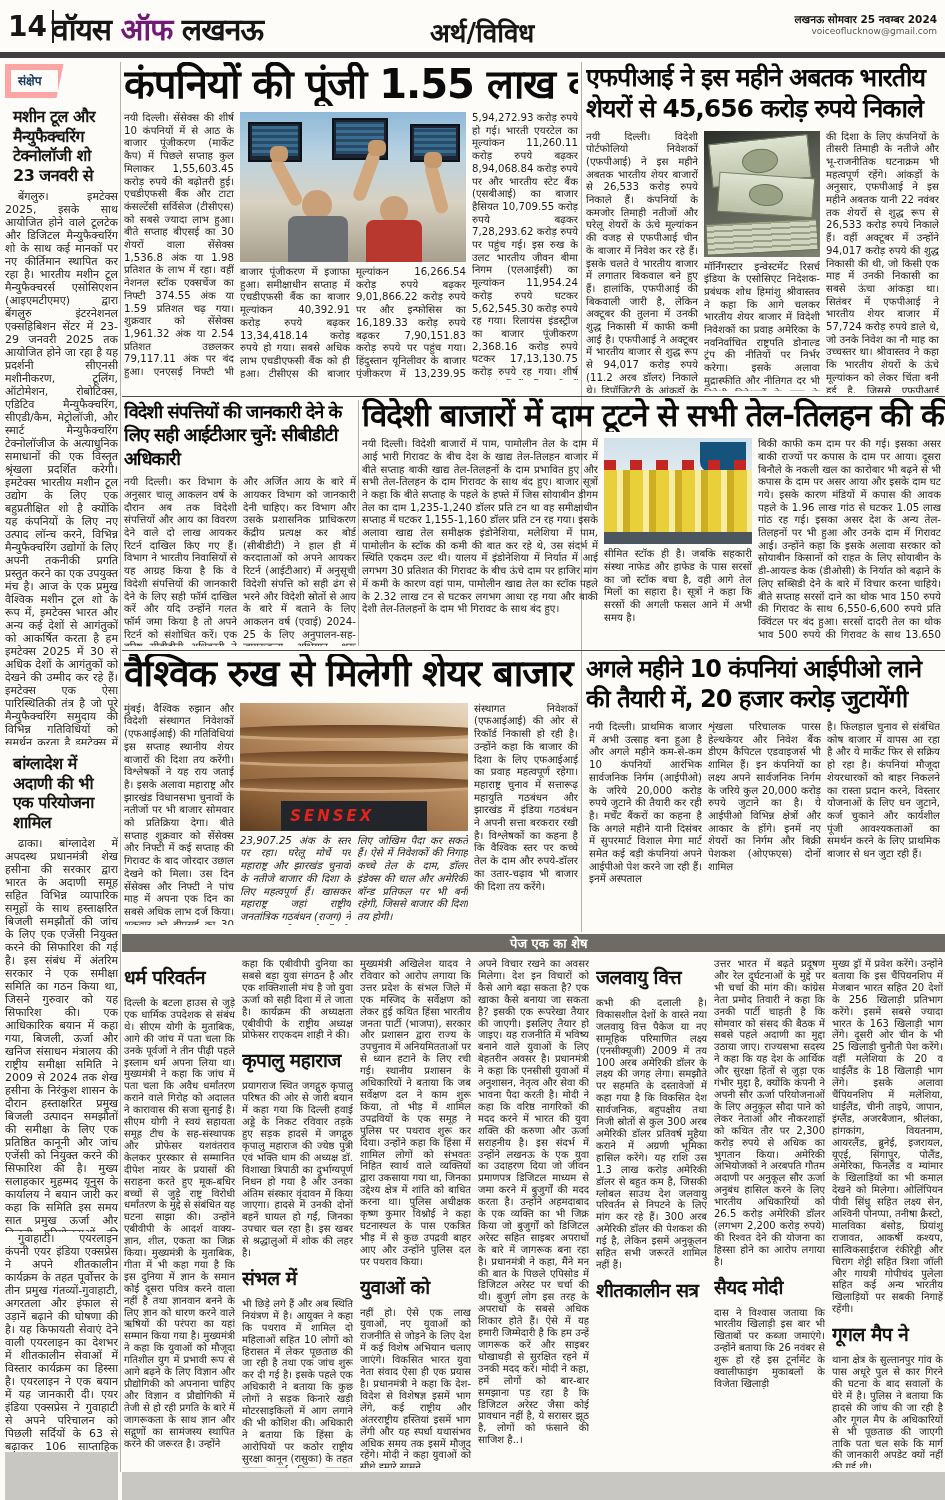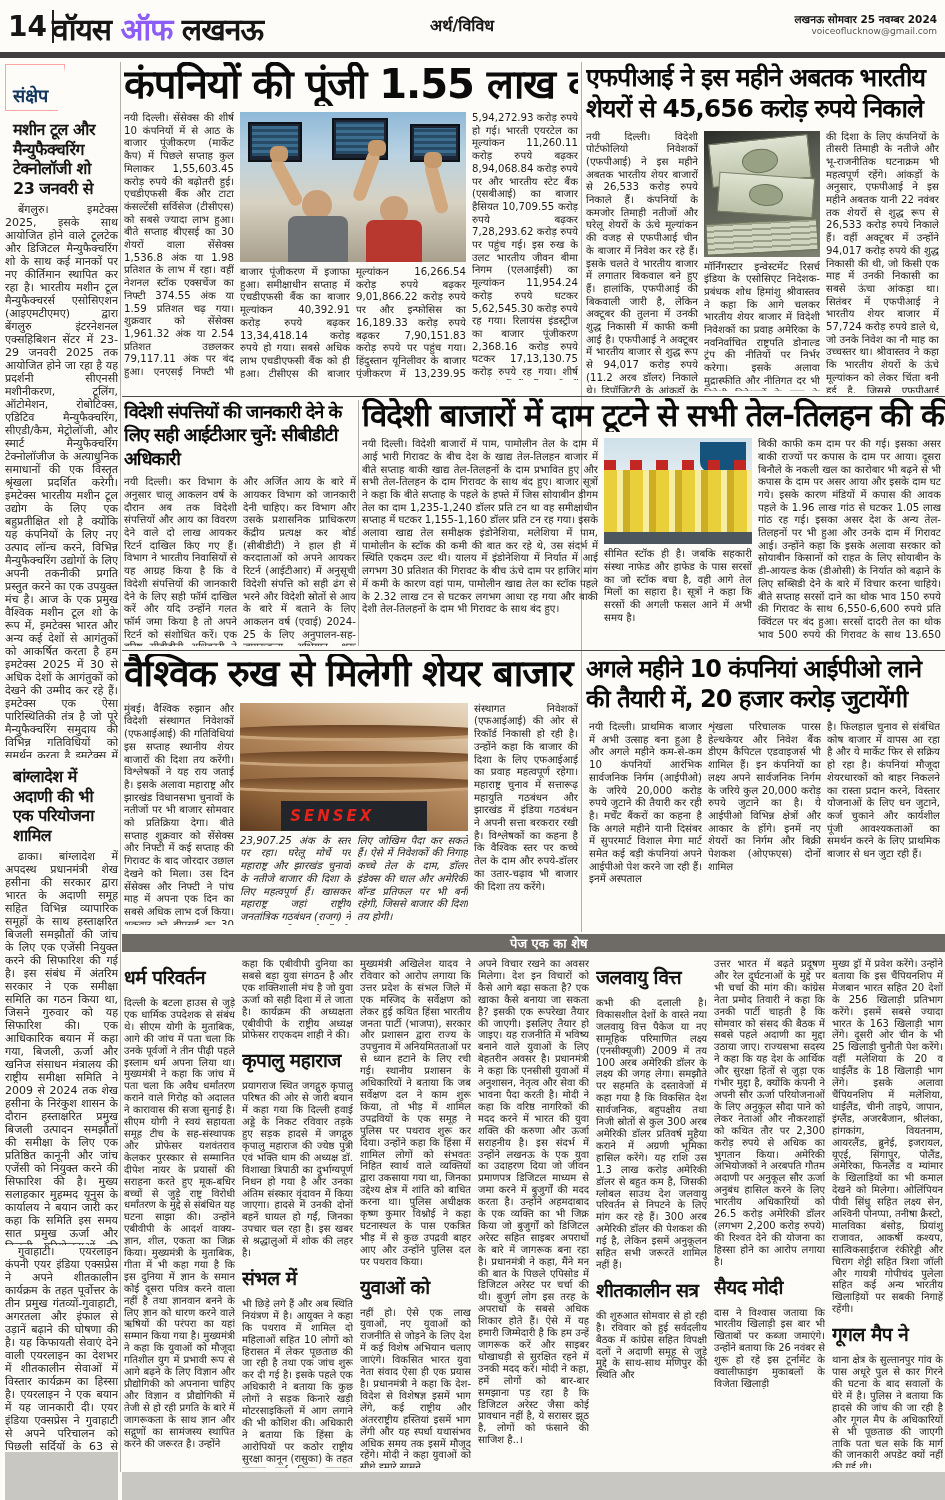--- a/index.html
+++ b/index.html
@@ -4,35 +4,35 @@
 <style>
   * { margin:0; padding:0; box-sizing:border-box; }
   html,body { width:945px; height:1500px; }
   body { position:relative; background:#fdfcf8; color:#161616;
          font-family:"DejaVu Sans", sans-serif; overflow:hidden; }
   .abs { position:absolute; }
 
   
   .pagenum { left:8px; top:10px; font-size:28px; font-weight:bold; border-right:2px solid #222; padding-right:5px; }
   .masthead { left:52px; top:8px; font-size:30px; font-weight:bold; letter-spacing:-1px; white-space:nowrap; }
-  .masthead .of { color:#8b5cf6; }
-  .section-label { left:430px; top:14px; font-size:16px; font-weight:bold; }
+  .masthead .of { color:#701a75; }
+  .section-label { left:430px; top:14px; font-size:26px; font-weight:bold; }
   .dateblock { right:8px; top:12px; text-align:right; }
   .dateline { font-size:10.5px; font-weight:bold; }
   .email { font-size:9px; color:#555; }
   .header-rule { left:0; top:52px; width:945px; height:6px; background:#3f3f3f; }
 
   
   .vrule { width:1px; background:#b3b0a8; }
   .hrule { height:1px; background:#4a4a4a; }
 
   
   .sidebar { left:5px; top:64px; width:113px; }
-  .brief-tag { display:inline-block; border:1px solid #fca5a5; color:#12365c; font-weight:bold;
-               font-size:18px; padding:18px 16px 3px 7px;
+  .brief-tag { display:inline-block; border:6px solid #fca5a5; color:#12365c; font-weight:bold;
+               font-size:12px; padding:2px 16px 3px 7px;
                clip-path:polygon(0 0,100% 0,88% 100%,0 100%); }
   .s-head { font-size:16px; font-weight:800; line-height:1.22; margin:9px 8px 5px; letter-spacing:-0.5px; }
   .s-body { font-size:11px; line-height:13px; text-align:justify; text-indent:13px; color:#222; }
   .gray-box { background:#c9c7c1; }
 
   
   .art { overflow:hidden; }
   .hl { font-weight:900; color:#0b0b0b; letter-spacing:-1px; line-height:1.1; }
   .hl-xl { font-size:40px; white-space:nowrap; overflow:hidden; }
   .hl-lg { font-size:31px; white-space:nowrap; overflow:hidden; }
@@ -248,21 +248,20 @@
     <div class="j-head">युवाओं को</div>
     <div class="j-body">नहीं हो। ऐसे एक लाख युवाओं, नए युवाओं को राजनीति से जोड़ने के लिए देश में कई विशेष अभियान चलाए जाएंगे। विकसित भारत युवा नेता संवाद ऐसा ही एक प्रयास है। प्रधानमंत्री ने कहा कि देश-विदेश से विशेषज्ञ इसमें भाग लेंगे, कई राष्ट्रीय और अंतरराष्ट्रीय हस्तियां इसमें भाग लेंगी और यह स्पर्धा यथासंभव अधिक समय तक इसमें मौजूद रहेंगे। मोदी ने कहा युवाओं को सीधे हमारे सामने</div>
   </div>
   <div class="j-col">
     <div class="j-body">अपने विचार रखने का अवसर मिलेगा। देश इन विचारों को कैसे आगे बढ़ा सकता है? एक खाका कैसे बनाया जा सकता है? इसकी एक रूपरेखा तैयार की जाएगी। इसलिए तैयार हो जाइए। यह राजनीति में भविष्य बनाने वाले युवाओं के लिए बेहतरीन अवसर है। प्रधानमंत्री ने कहा कि एनसीसी युवाओं में अनुशासन, नेतृत्व और सेवा की भावना पैदा करती है। मोदी ने कहा कि वरिष्ठ नागरिकों की मदद करने में भारत की युवा शक्ति की करुणा और ऊर्जा सराहनीय है। इस संदर्भ में उन्होंने लखनऊ के एक युवा का उदाहरण दिया जो जीवन प्रमाणपत्र डिजिटल माध्यम से जमा करने में बुजुर्गों की मदद करता है। उन्होंने अहमदाबाद के एक व्यक्ति का भी जिक्र किया जो बुजुर्गों को डिजिटल अरेस्ट सहित साइबर अपराधों के बारे में जागरूक बना रहा है। प्रधानमंत्री ने कहा, मैंने मन की बात के पिछले एपिसोड में डिजिटल अरेस्ट पर चर्चा की थी। बुजुर्ग लोग इस तरह के अपराधों के सबसे अधिक शिकार होते हैं। ऐसे में यह हमारी जिम्मेदारी है कि हम उन्हें जागरूक करें और साइबर धोखाधड़ी से सुरक्षित रहने में उनकी मदद करें। मोदी ने कहा, हमें लोगों को बार-बार समझाना पड़ रहा है कि डिजिटल अरेस्ट जैसा कोई प्रावधान नहीं है, ये सरासर झूठ है, लोगों को फंसाने की साजिश है..।</div>
   </div>
   <div class="j-col">
     <div class="j-head">जलवायु वित्त</div>
     <div class="j-body">कभी की दलाली है। विकासशील देशों के वास्ते नया जलवायु वित्त पैकेज या नए सामूहिक परिमाणित लक्ष्य (एनसीक्यूजी) 2009 में तय 100 अरब अमेरिकी डॉलर के लक्ष्य की जगह लेगा। समझौते पर सहमति के दस्तावेजों में कहा गया है कि विकसित देश सार्वजनिक, बहुपक्षीय तथा निजी स्रोतों से कुल 300 अरब अमेरिकी डॉलर प्रतिवर्ष मुहैया कराने में अग्रणी भूमिका हासिल करेंगे। यह राशि उस 1.3 लाख करोड़ अमेरिकी डॉलर से बहुत कम है, जिसकी ग्लोबल साउथ देश जलवायु परिवर्तन से निपटने के लिए मांग कर रहे हैं। 300 अरब अमेरिकी डॉलर की पेशकश की गई है, लेकिन इसमें अनुकूलन सहित सभी जरूरतें शामिल नहीं हैं।</div>
     <div class="j-head">शीतकालीन सत्र</div>
-    <div class="j-body">की शुरुआत सोमवार से हो रही है। रविवार को हुई सर्वदलीय बैठक में कांग्रेस सहित विपक्षी दलों ने अदाणी समूह से जुड़े मुद्दे के साथ-साथ मणिपुर की स्थिति और</div>
   </div>
   <div class="j-col">
     <div class="j-body">उत्तर भारत में बढ़ते प्रदूषण और रेल दुर्घटनाओं के मुद्दे पर भी चर्चा की मांग की। कांग्रेस नेता प्रमोद तिवारी ने कहा कि उनकी पार्टी चाहती है कि सोमवार को संसद की बैठक में सबसे पहले अदाणी का मुद्दा उठाया जाए। राज्यसभा सदस्य ने कहा कि यह देश के आर्थिक और सुरक्षा हितों से जुड़ा एक गंभीर मुद्दा है, क्योंकि कंपनी ने अपनी सौर ऊर्जा परियोजनाओं के लिए अनुकूल सौदा पाने को लेकर नेताओं और नौकरशाहों को कथित तौर पर 2,300 करोड़ रुपये से अधिक का भुगतान किया। अमेरिकी अभियोजकों ने अरबपति गौतम अदाणी पर अनुकूल सौर ऊर्जा अनुबंध हासिल करने के लिए भारतीय अधिकारियों को 26.5 करोड़ अमेरिकी डॉलर (लगभग 2,200 करोड़ रुपये) की रिश्वत देने की योजना का हिस्सा होने का आरोप लगाया है।</div>
     <div class="j-head">सैयद मोदी</div>
     <div class="j-body">दास ने विश्वास जताया कि भारतीय खिलाड़ी इस बार भी खिताबों पर कब्जा जमाएंगे। उन्होंने बताया कि 26 नवंबर से शुरू हो रहे इस टूर्नामेंट के क्वालीफाइंग मुकाबलों के विजेता खिलाड़ी</div>
   </div>
   <div class="j-col">
     <div class="j-body">मुख्य ड्रॉ में प्रवेश करेंगे। उन्होंने बताया कि इस चैंपियनशिप में मेजबान भारत सहित 20 देशों के 256 खिलाड़ी प्रतिभाग करेंगे। इसमें सबसे ज्यादा भारत के 163 खिलाड़ी भाग लेंगे। दूसरी ओर चीन के भी 25 खिलाड़ी चुनौती पेश करेंगे। वहीं मलेशिया के 20 व थाईलैंड के 18 खिलाड़ी भाग लेंगे। इसके अलावा चैंपियनशिप में मलेशिया, थाईलैंड, चीनी ताइपे, जापान, इंग्लैंड, अजरबैजान, श्रीलंका, हांगकांग, वियतनाम, आयरलैंड, ब्रुनेई, इजरायल, यूएई, सिंगापुर, पोलैंड, अमेरिका, फिनलैंड व म्यांमार के खिलाड़ियों का भी कमाल देखने को मिलेगा। ओलिंपियन पीवी सिंधु सहित लक्ष्य सेन, अश्विनी पोनप्पा, तनीषा क्रैस्टो, मालविका बंसोड़, प्रियांशु राजावत, आकर्षी कश्यप, सात्विकसाईराज रंकीरेड्डी और चिराग शेट्टी सहित त्रिशा जॉली और गायत्री गोपीचंद पुलेला सहित कई अन्य भारतीय खिलाड़ियों पर सबकी निगाहें रहेंगी।</div>
     <div class="j-head">गूगल मैप ने</div>
     <div class="j-body">थाना क्षेत्र के सुल्तानपुर गांव के पास अधूरे पुल से कार गिरने की घटना के बाद सवालों के घेरे में है। पुलिस ने बताया कि हादसे की जांच की जा रही है और गूगल मैप के अधिकारियों से भी पूछताछ की जाएगी ताकि पता चल सके कि मार्ग की जानकारी अपडेट क्यों नहीं की गई थी।</div>

